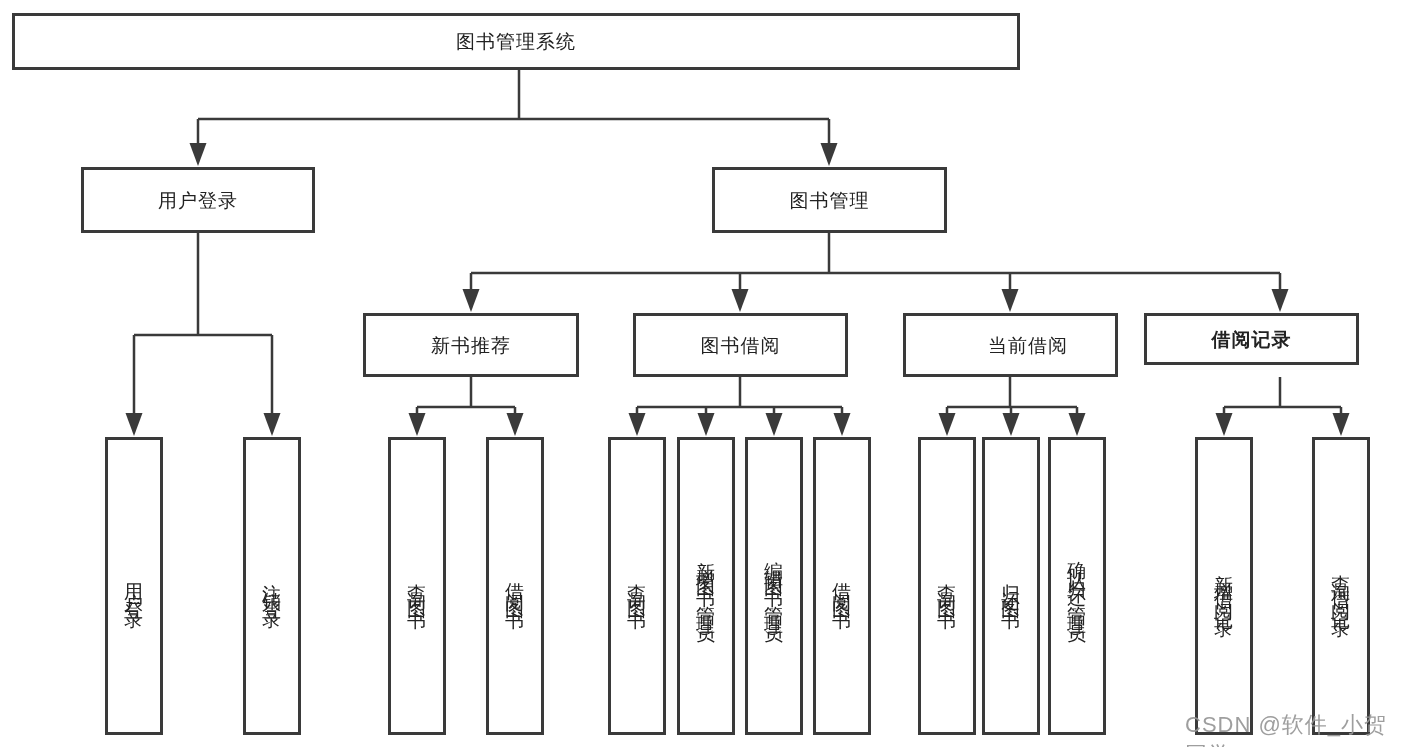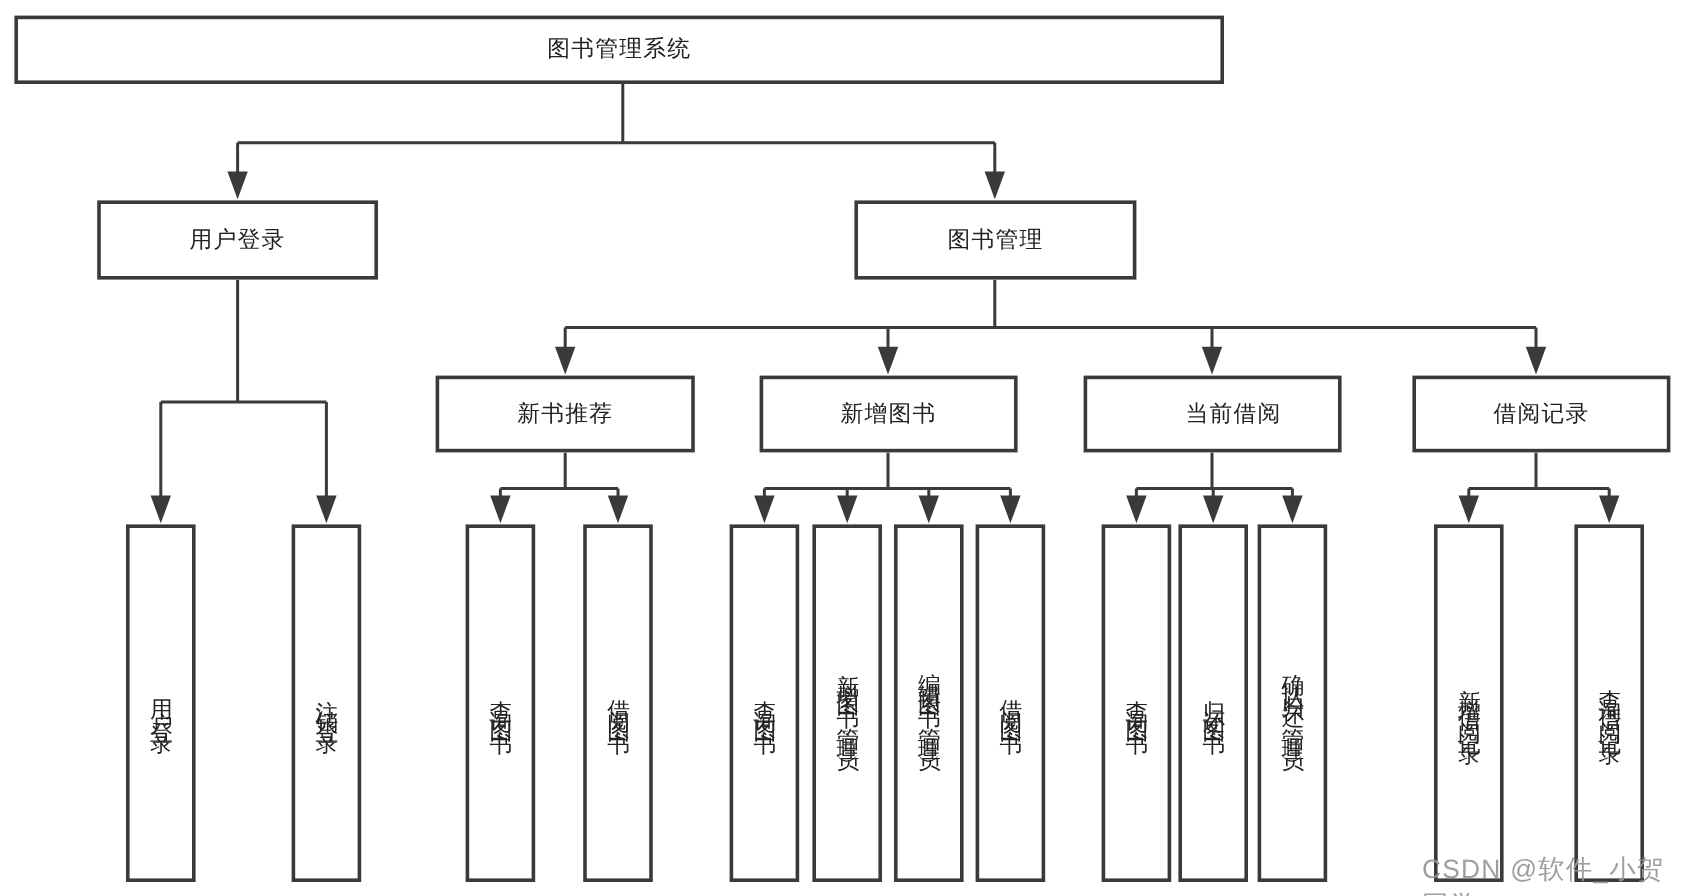--- a/index.html
+++ b/index.html
@@ -111,23 +111,23 @@
       <polygon points="1341,436 1332.5,413 1349.5,413"></polygon>
     </g>
   </svg>
 
   <div class="node hbox" style="left:12px; top:13px; width:1008px; height:57px;">图书管理系统</div>
 
   <div class="node hbox" style="left:81px; top:167px; width:234px; height:66px;">用户登录</div>
   <div class="node hbox" style="left:712px; top:167px; width:235px; height:66px;">图书管理</div>
 
   <div class="node hbox" style="left:363px; top:313px; width:216px; height:64px;">新书推荐</div>
-  <div class="node hbox" style="left:633px; top:313px; width:215px; height:64px;">新增图书</div>
+  <div class="node hbox" style="left:633px; top:313px; width:215px; height:64px;">图书借阅</div>
   <div class="node hbox" style="left:903px; top:313px; width:215px; height:64px;padding-left:35px;">当前借阅</div>
-  <div class="node hbox" style="left:1177px; top:313px; width:215px; height:64px;">借阅记录</div>
+  <div class="node hbox" style="left:1144px; top:313px; width:215px; height:52px;font-weight:bold;">借阅记录</div>
 
   <div class="node vbox" style="left:105px; top:437px; width:58px; height:298px;">用户登录</div>
   <div class="node vbox" style="left:243px; top:437px; width:58px; height:298px;">注销登录</div>
 
   <div class="node vbox" style="left:388px; top:437px; width:58px; height:298px;">查询图书</div>
   <div class="node vbox" style="left:486px; top:437px; width:58px; height:298px;">借阅图书</div>
 
   <div class="node vbox" style="left:608px; top:437px; width:58px; height:298px;">查询图书</div>
   <div class="node vbox" style="left:677px; top:437px; width:58px; height:298px;">新增图书（管理员）</div>
   <div class="node vbox" style="left:745px; top:437px; width:58px; height:298px;">编辑图书（管理员）</div>

